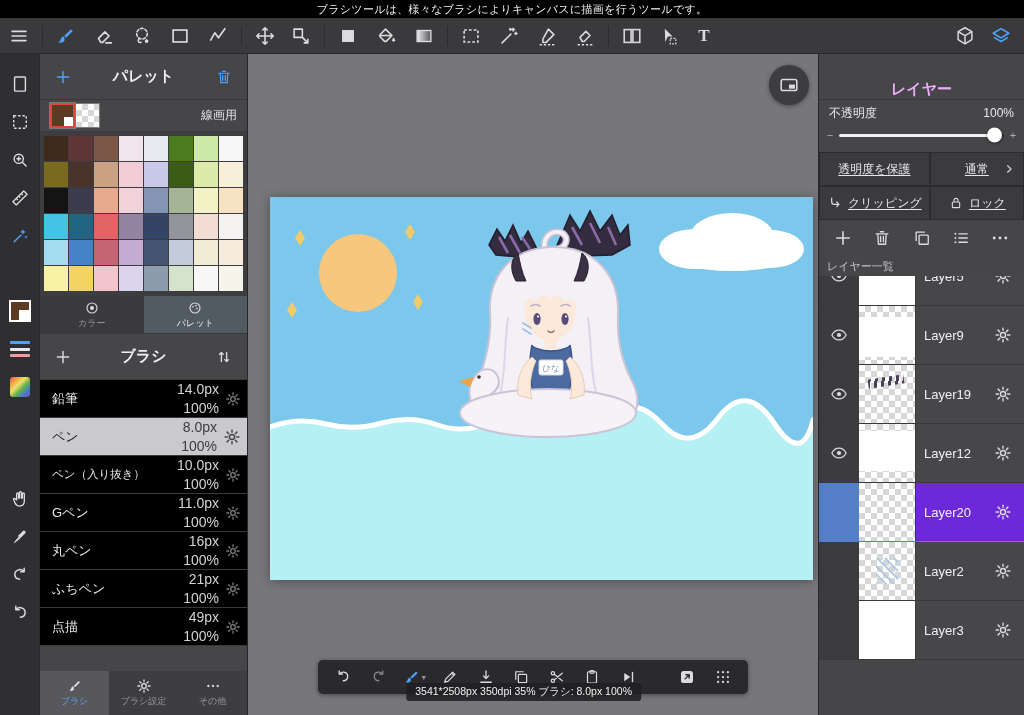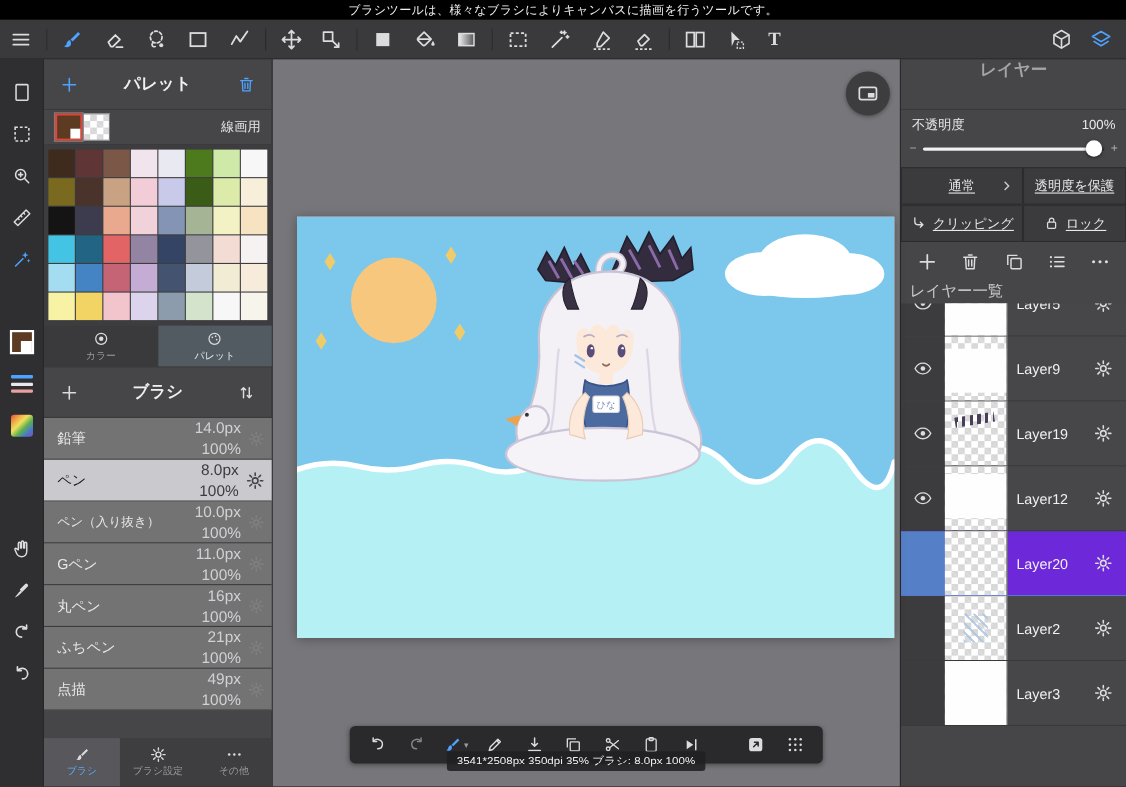--- a/index.html
+++ b/index.html
@@ -42,21 +42,21 @@
 .cursw::after{content:"";position:absolute;right:0;bottom:0;width:9px;height:9px;background:#fff}
 .transw{width:25px;height:25px;border:1px solid #7a7a7e}
 .swlabel{flex:1;text-align:right;color:#e4e4e6;font-size:12px}
 .pgrid{height:164px;background:#3d3d40;padding:4px;display:grid;grid-template-columns:repeat(8,1fr);gap:1px;align-content:start}
 .pcell{width:100%;height:25px}
 .ptabs{height:38px;display:flex;border-bottom:1px solid #39393c}
 .ptab{flex:1;display:flex;flex-direction:column;align-items:center;justify-content:center;gap:1px;background:#3a3a3d;color:#9a9aa0;font-size:9px}
 .ptab.active{background:#525a62;color:#e8e8ea}
 .bhead{height:46px;display:flex;align-items:center;padding:0 14px;border-bottom:1px solid #39393c}
 .bhead .title{flex:1;text-align:center;color:#f0f0f2;font-size:15px;font-weight:bold}
-.brow{height:38px;display:flex;align-items:center;padding:0 6px 0 12px;border-bottom:1px solid #3a3a3d;background:#737373}
+.brow{height:38px;display:flex;align-items:center;padding:0 6px 0 12px;border-bottom:1px solid #3a3a3d;background:#000000}
 .brow .bname{flex:1;color:#e8e8ea;font-size:13px}
 .brow .bvals{width:44px;text-align:right;color:#d2d2d6;font-size:14px;line-height:1.35}
 .brow .bgear{color:#808085;margin-left:6px}
 .brow.selected{background:#c9c9ce}
 .brow.selected .bname{color:#1f1f22}
 .brow.selected .bvals{color:#3c3c40}
 .brow.selected .bgear{color:#44444a}
 .lspacer{flex:1}
 .btabs{height:44px;background:#3e3e41;display:flex}
 .btab{flex:1;display:flex;flex-direction:column;align-items:center;justify-content:center;gap:1px;color:#9a9aa0;font-size:9px}
@@ -68,33 +68,33 @@
 .previewbtn{position:absolute;top:11px;right:9px;width:40px;height:40px;border-radius:50%;background:#3d3d40;display:flex;align-items:center;justify-content:center;box-shadow:0 1px 4px rgba(0,0,0,.4)}
 .ctoolbar{position:absolute;left:70px;bottom:21px;width:430px;height:34px;background:#2a2a2c;border-radius:5px;display:flex;align-items:center;justify-content:space-between;padding:0 12px;box-shadow:0 1px 5px rgba(0,0,0,.4)}
 .cbtn{width:26px;height:26px;display:flex;align-items:center;justify-content:center}
 .quick{display:flex;align-items:center}
 .caret{color:#9a9aa0;font-size:8px;margin-left:1px}
 .cgap{width:14px}
 .statusbar{position:absolute;left:50%;transform:translateX(-54%);bottom:14px;background:rgba(32,32,34,.88);color:#f0f0f2;font-size:10.5px;padding:2px 9px;border-radius:3px;white-space:nowrap;z-index:5}
 
 
 .rpanel{width:206px;background:#464649;display:flex;flex-direction:column;border-left:1px solid #27272a}
-.rhead{height:46px;display:flex;align-items:flex-start;justify-content:center;color:#a3a3a3;font-size:15px;font-weight:bold;border-bottom:1px solid #39393c}
+.rhead{height:46px;display:flex;align-items:flex-end;justify-content:center;color:#f0abfc;font-size:15px;font-weight:bold;border-bottom:1px solid #39393c}
 .oprow{height:22px;display:flex;align-items:center;justify-content:space-between;padding:4px 10px 0;color:#e8e8ea;font-size:12px}
 .sliderrow{height:26px;display:flex;align-items:center;padding:0 6px;gap:4px}
 .smark{color:#aaaaae;font-size:11px;width:10px;text-align:center}
 .track{position:relative;flex:1;height:3px;background:#2c2c2e;border-radius:2px}
 .trackfill{position:absolute;left:0;top:0;bottom:0;width:93%;background:#f2f2f4;border-radius:2px}
 .knob{position:absolute;right:2px;top:50%;transform:translate(0,-50%);width:15px;height:15px;border-radius:50%;background:#fff;box-shadow:0 1px 3px rgba(0,0,0,.5)}
 .btngrid{display:grid;grid-template-columns:54% 46%;margin-top:4px}
 .rbtn{height:34px;background:#3b3b3e;border:1px solid #2c2c2e;display:flex;align-items:center;justify-content:center;gap:5px;color:#e8e8ea;font-size:12px;position:relative}
 .rbtn .lbl{text-decoration:underline;text-underline-offset:2px}
 .rbtn .chev{position:absolute;right:6px;color:#cacace}
 .actrow{height:36px;display:flex;align-items:center;justify-content:space-between;padding:0 14px}
-.listlabel{height:20px;display:flex;align-items:flex-start;padding:0 8px;color:#c8c8cc;font-size:14px}
+.listlabel{height:20px;display:flex;align-items:center;padding:0 8px;color:#c8c8cc;font-size:11px}
 .llist{flex:1;overflow:hidden;display:flex;flex-direction:column}
 .lrow{height:59px;flex:0 0 59px;display:flex;align-items:center;background:#47474a;border-bottom:1px solid #39393c}
 .lrow:first-child{margin-top:-29px}
 .leye{width:40px;height:100%;background:#3c3c3f;display:flex;align-items:center;justify-content:center;flex:0 0 40px}
 .lthumb{position:relative;width:57px;height:100%;flex:0 0 57px;overflow:hidden;border-right:1px solid #39393c}
 .lname{flex:1;color:#f0f0f2;font-size:13px;padding-left:8px}
 .lgear{margin:0 12px 0 4px;color:#dcdcde;flex:0 0 18px}
 .lrow.selected{background:#6d28d9;border-bottom-color:#5580c8}
 .lrow.selected .leye{background:#5580c8}
 .checker{background-color:#fff;background-image:linear-gradient(45deg,#d7d7d7 25%,transparent 25%,transparent 75%,#d7d7d7 75%),linear-gradient(45deg,#d7d7d7 25%,transparent 25%,transparent 75%,#d7d7d7 75%);background-size:12px 12px;background-position:0 0,6px 6px}
@@ -802,27 +802,27 @@
       <div class="sliderrow">
         <span class="smark">−</span>
         <div class="track">
           <div class="trackfill"></div>
           <div class="knob"></div>
         </div>
         <span class="smark">+</span>
       </div>
       <div class="btngrid">
         <div class="rbtn">
+          <span class="lbl">透明度を保護</span>
+        </div>
+        <div class="rbtn">
           <span class="lbl">通常</span>
           <svg class="ic i16 chev">
               <use href="#i-chev"></use>
             </svg>
-        </div>
-        <div class="rbtn">
-          <span class="lbl">透明度を保護</span>
         </div>
         <div class="rbtn">
           <svg class="ic i16">
               <use href="#i-clip"></use>
             </svg>
           <span class="lbl">クリッピング</span>
         </div>
         <div class="rbtn">
           <svg class="ic i16">
               <use href="#i-lock"></use>

